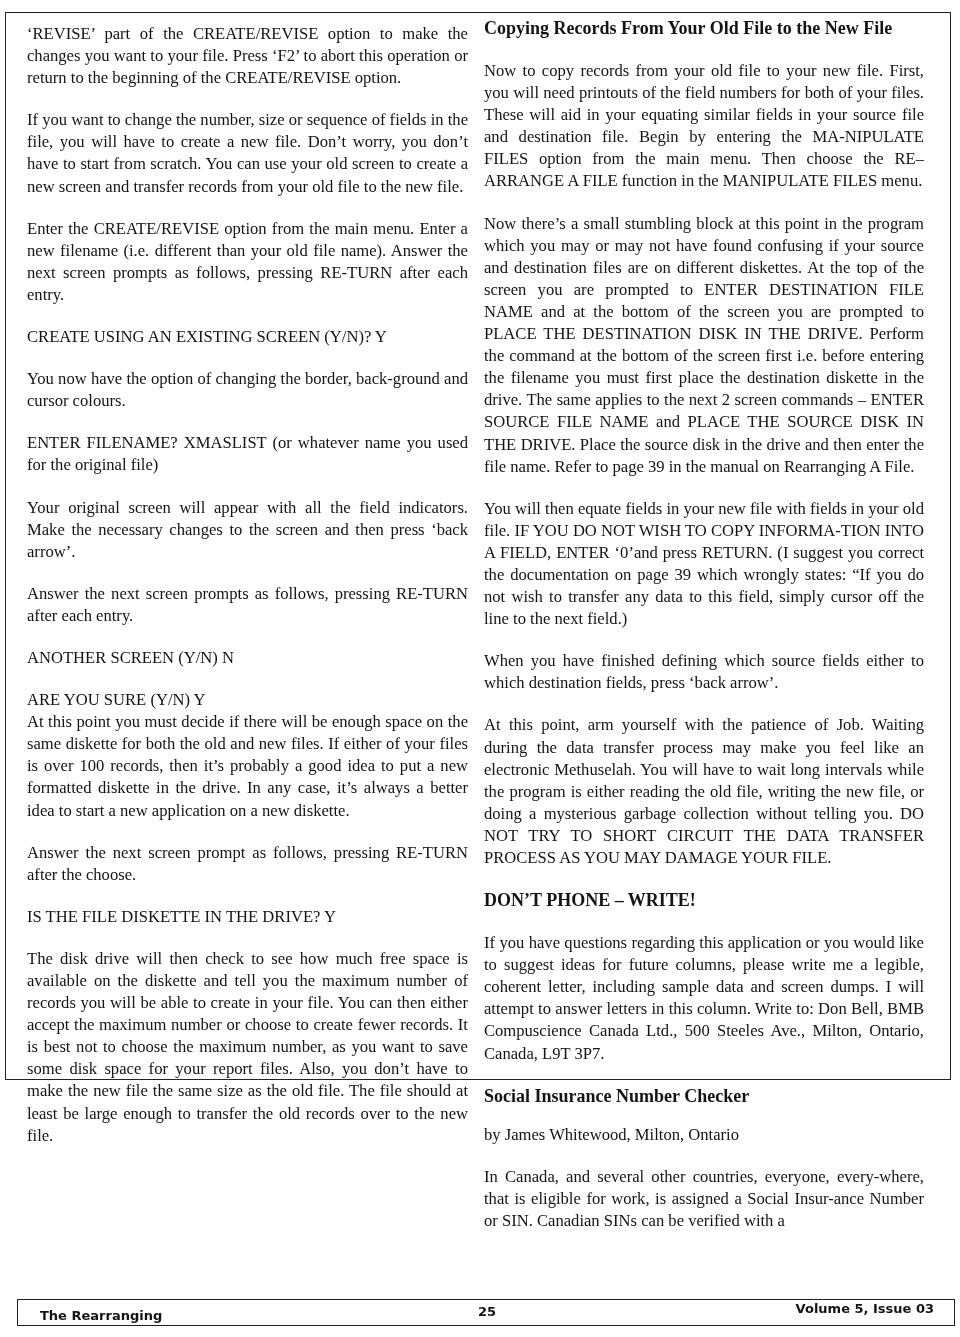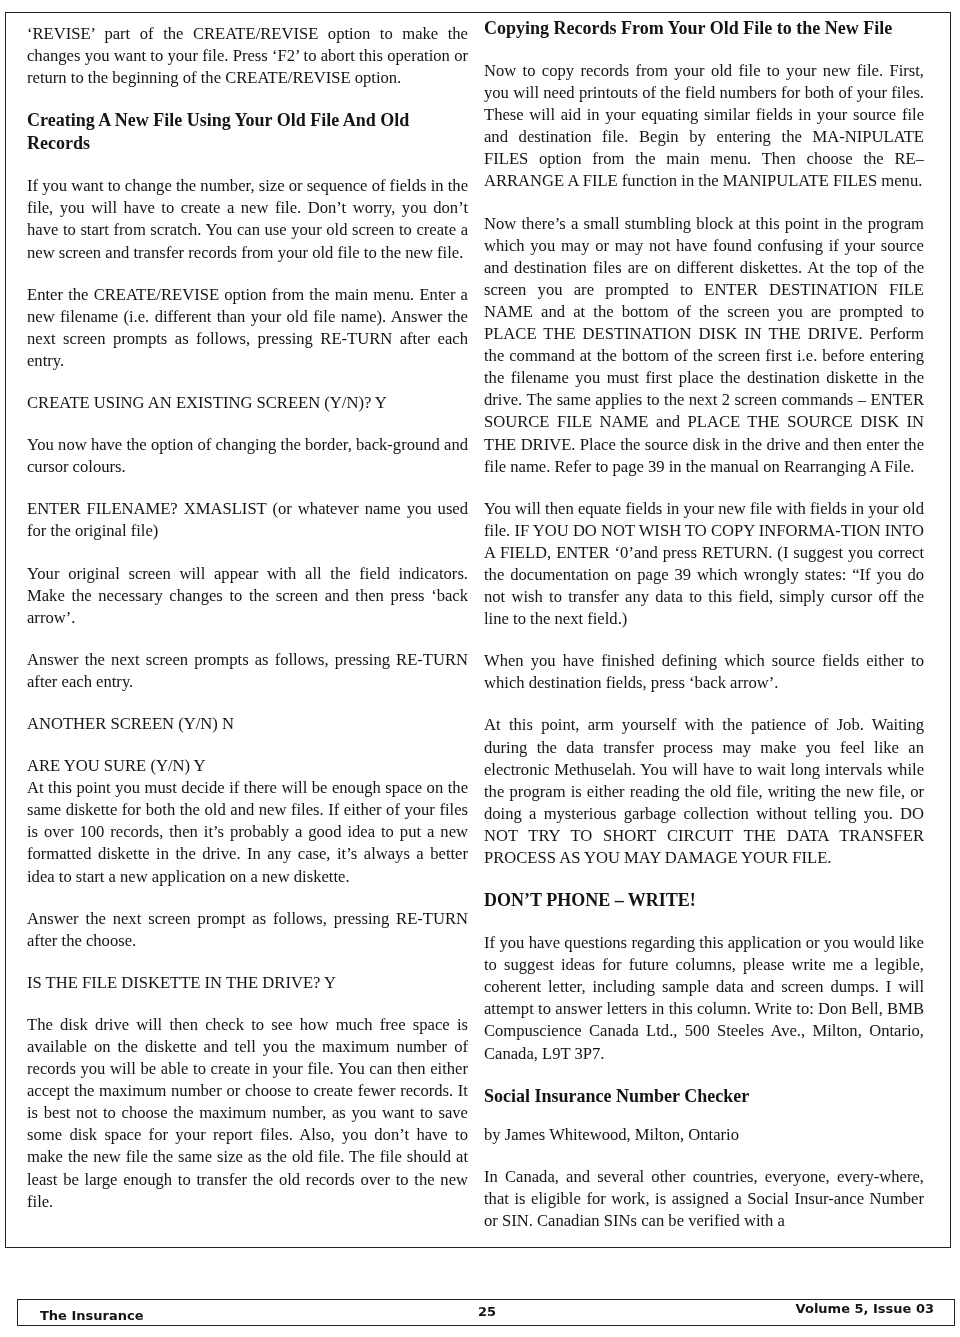--- a/index.html
+++ b/index.html
@@ -1,18 +1,18 @@
 <!DOCTYPE html>
 <html><head>
 <meta charset="utf-8">
 <style>
   html, body { margin: 0; padding: 0; background: #ffffff; }
   body { width: 960px; height: 1337px; position: relative; overflow: hidden; color: #141414; }
   .frame {
-    position: absolute; left: 5px; top: 12px; width: 946px; height: 1236px;
+    position: absolute; left: 5px; top: 12px; width: 946px; height: 1068px;
     border: 1.5px solid #222; box-sizing: border-box;
   }
   .col {
     position: absolute; top: 10px; bottom: 0;
     font-family: "Liberation Serif", "DejaVu Serif", serif;
     font-size: 16.6px; line-height: 22.1px; text-align: justify;
   }
   .col.left { left: 21px; width: 441px; }
   .col.right { left: 478px; width: 440px; top: 4px; }
   .col p { margin: 0 0 20px 0; }
@@ -32,21 +32,20 @@
   .footer .mag { left: 22px; }
   .footer .page { left: 460px; top: 4px; }
   .footer .issue { right: 20px; top: 1px; }
 </style>
 </head>
 <body>
 
 <div class="frame">
   <div class="col left">
     <p>‘REVISE’ part of the CREATE/REVISE option to make the changes you want to your file. Press ‘F2’ to abort this operation or return to the beginning of the CREATE/REVISE option.</p>
-    <h2>Creating A New File Using Your Old File And Old Records</h2>
     <p>If you want to change the number, size or sequence of fields in the file, you will have to create a new file. Don’t worry, you don’t have to start from scratch. You can use your old screen to create a new screen and transfer records from your old file to the new file.</p>
     <p>Enter the CREATE/REVISE option from the main menu. Enter a new filename (i.e. different than your old file name). Answer the next screen prompts as follows, pressing RE-TURN after each entry.</p>
     <p class="prompt">CREATE USING AN EXISTING SCREEN (Y/N)? Y</p>
     <p>You now have the option of changing the border, back-ground and cursor colours.</p>
     <p>ENTER FILENAME? XMASLIST (or whatever name you used for the original file)</p>
     <p>Your original screen will appear with all the field indicators. Make the necessary changes to the screen and then press ‘back arrow’.</p>
     <p>Answer the next screen prompts as follows, pressing RE-TURN after each entry.</p>
     <p class="prompt">ANOTHER SCREEN (Y/N) N</p>
     <p class="prompt tight">ARE YOU SURE (Y/N) Y</p>
     <p>At this point you must decide if there will be enough space on the same diskette for both the old and new files. If either of your files is over 100 records, then it’s probably a good idea to put a new formatted diskette in the drive. In any case, it’s always a better idea to start a new application on a new diskette.</p>
@@ -64,16 +63,16 @@
     <p>At this point, arm yourself with the patience of Job. Waiting during the data transfer process may make you feel like an electronic Methuselah. You will have to wait long intervals while the program is either reading the old file, writing the new file, or doing a mysterious garbage collection without telling you. DO NOT TRY TO SHORT CIRCUIT THE DATA TRANSFER PROCESS AS YOU  MAY DAMAGE YOUR FILE.</p>
     <h2>DON’T PHONE – WRITE!</h2>
     <p>If you have questions regarding this application or you would like to suggest ideas for future columns, please write me a legible, coherent letter, including sample data and screen dumps. I will attempt to answer letters in this column. Write to: Don Bell, BMB Compuscience Canada Ltd., 500 Steeles Ave., Milton, Ontario, Canada, L9T 3P7.</p>
     <h2 class="sub">Social Insurance Number Checker</h2>
     <div class="byline">by James Whitewood, Milton, Ontario</div>
     <p>In Canada, and several other countries, everyone, every-where, that is eligible for work, is assigned a Social Insur-ance Number or SIN. Canadian SINs can be verified with a</p>
   </div>
 </div>
 
 <div class="footer">
-  <span class="mag">The Insurance</span>
+  <span class="mag">The Rearranging</span>
   <span class="page">25</span>
   <span class="issue">Volume 5, Issue 03</span>
 </div>
 
 </body></html>

